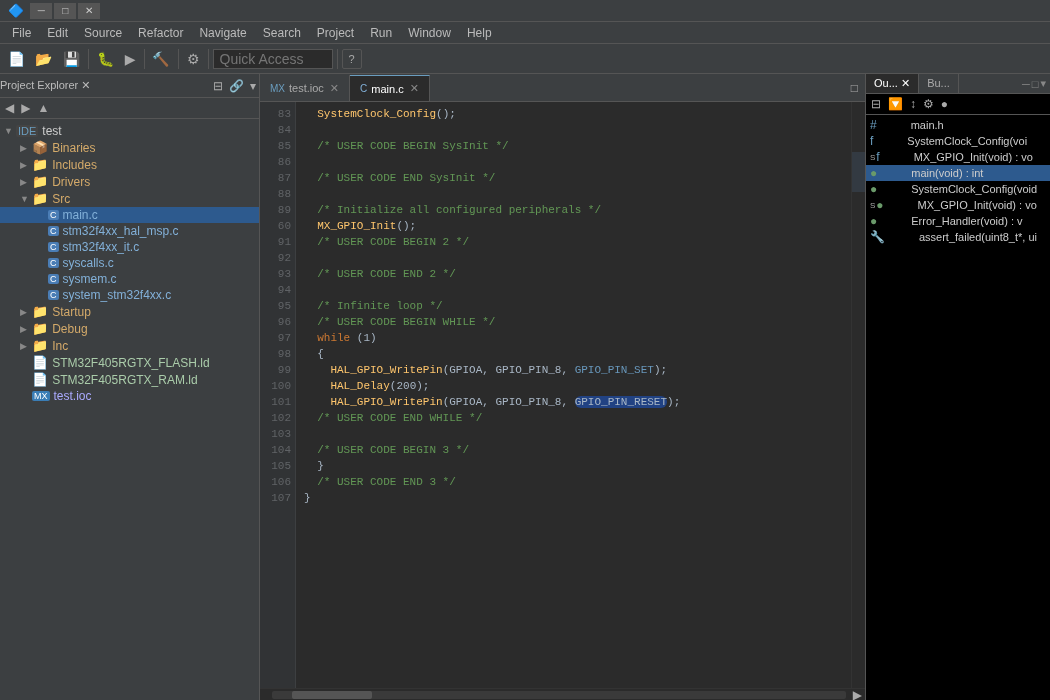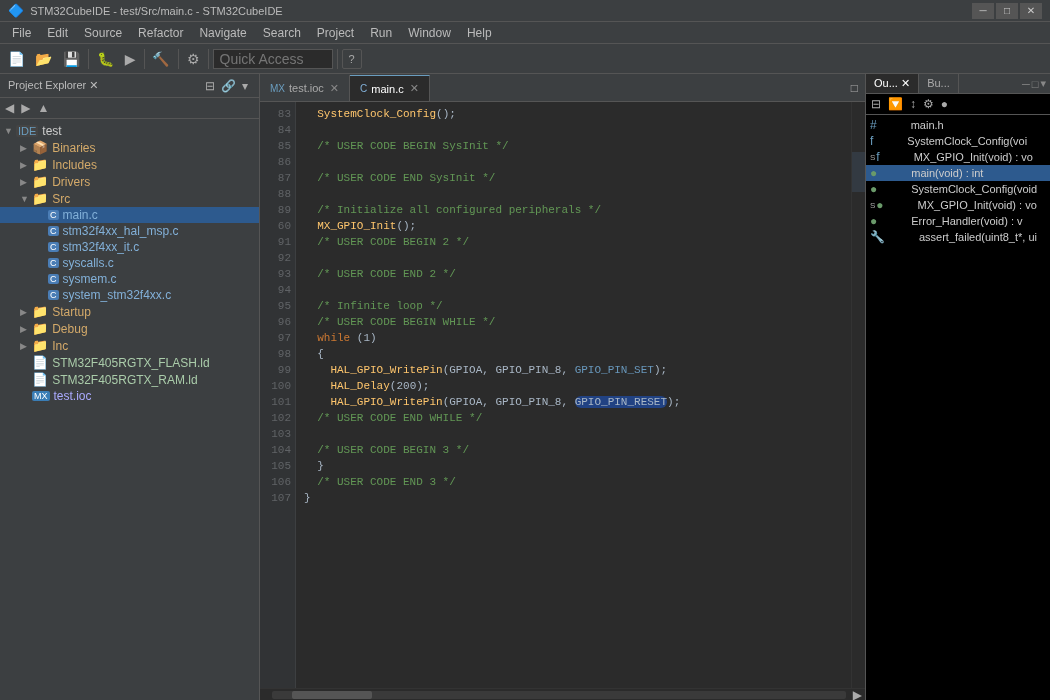--- a/index.html
+++ b/index.html
@@ -21,21 +21,21 @@
     .tb-btn { background: transparent; border: none; color: #aaa; cursor: pointer; padding: 2px 4px; font-size: 14px; display: flex; align-items: center; height: 24px; border-radius: 2px; }
     .tb-separator { width: 1px; height: 20px; background: #555; margin: 0 2px; }
     .tb-search { background: #2b2b2b; border: 1px solid #555; color: #ccc; padding: 2px 6px; font-size: 14px; width: 120px; height: 20px; }
     .tb-help { background: transparent; border: 1px solid #555; color: #aaa; width: 20px; height: 20px; border-radius: 2px; cursor: pointer; display: flex; align-items: center; justify-content: center; font-size: 11px; }
 
     
     #main-layout { display: flex; height: calc(700px - 22px - 22px - 30px); }
 
     
     #left-panel { width: 260px; background: #3c3f41; border-right: 1px solid #555; display: flex; flex-direction: column; min-width: 260px; }
-    #left-panel-header { display: flex; align-items: center; padding: 2px 8px; background: #3c3f41; border-bottom: 1px solid #555; height: 24px; }
+    #left-panel-header { display: flex; align-items: center; padding: 2px 0; background: #3c3f41; border-bottom: 1px solid #555; height: 24px; }
     #left-panel-header .panel-title { font-size: 11px; color: #bbb; flex: 1; }
     .panel-btn { background: transparent; border: none; color: #aaa; cursor: pointer; font-size: 12px; padding: 1px 3px; }
     .panel-toolbar { display: flex; padding: 2px; gap: 1px; border-bottom: 1px solid #555; background: #3c3f41; }
 
     
     #tree-view { flex: 1; overflow-y: auto; padding: 4px 0; }
     .tree-item { display: flex; align-items: center; padding: 1px 4px; cursor: pointer; white-space: nowrap; }
     .tree-item.selected { background: #2d5a8e; }
     .tree-item .indent { display: inline-block; }
     .tree-item .arrow { font-size: 9px; color: #888; width: 12px; display: inline-block; }
@@ -90,21 +90,20 @@
     .rpt { padding: 3px 8px; font-size: 11px; color: #aaa; cursor: pointer; border-right: 1px solid #555; }
     .rpt.active { background: #2b2b2b; color: #fff; }
     .rpt-controls { margin-left: auto; display: flex; align-items: center; padding-right: 4px; gap: 2px; }
     .rpt-btn { background: transparent; border: none; color: #888; cursor: pointer; font-size: 11px; }
   </style>
 </head>
 <body>
 
 <div id="title-bar">
   <span class="window-icon">🔷</span>
-  <span class="title-text">STM32CubeIDE - test/Src/main.c - STM32CubeIDE</span>
   <div class="window-controls">
     <button class="win-btn">─</button>
     <button class="win-btn">□</button>
     <button class="win-btn close">✕</button>
   </div>
 </div>
 
 <div id="menu-bar">
 <span class="menu-item">File</span>
     <span class="menu-item">Edit</span>

